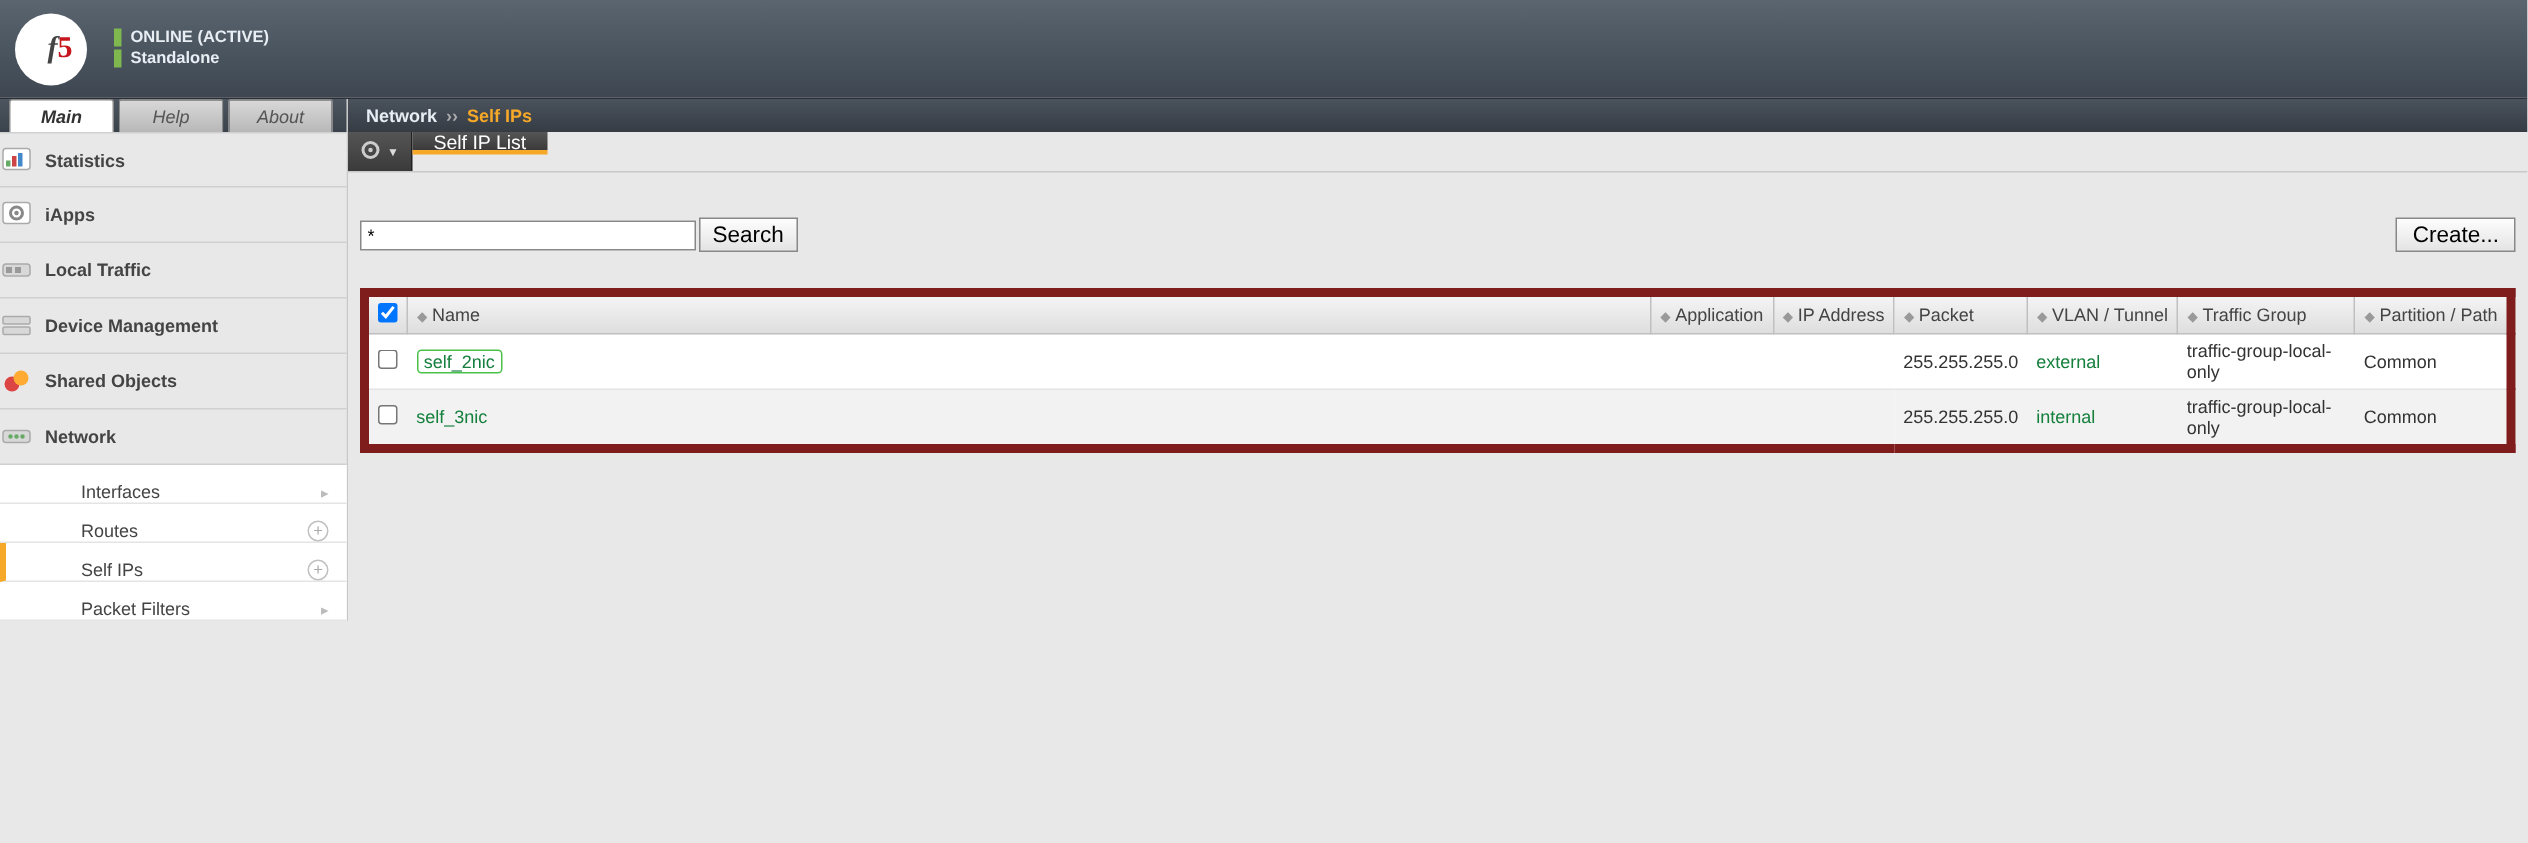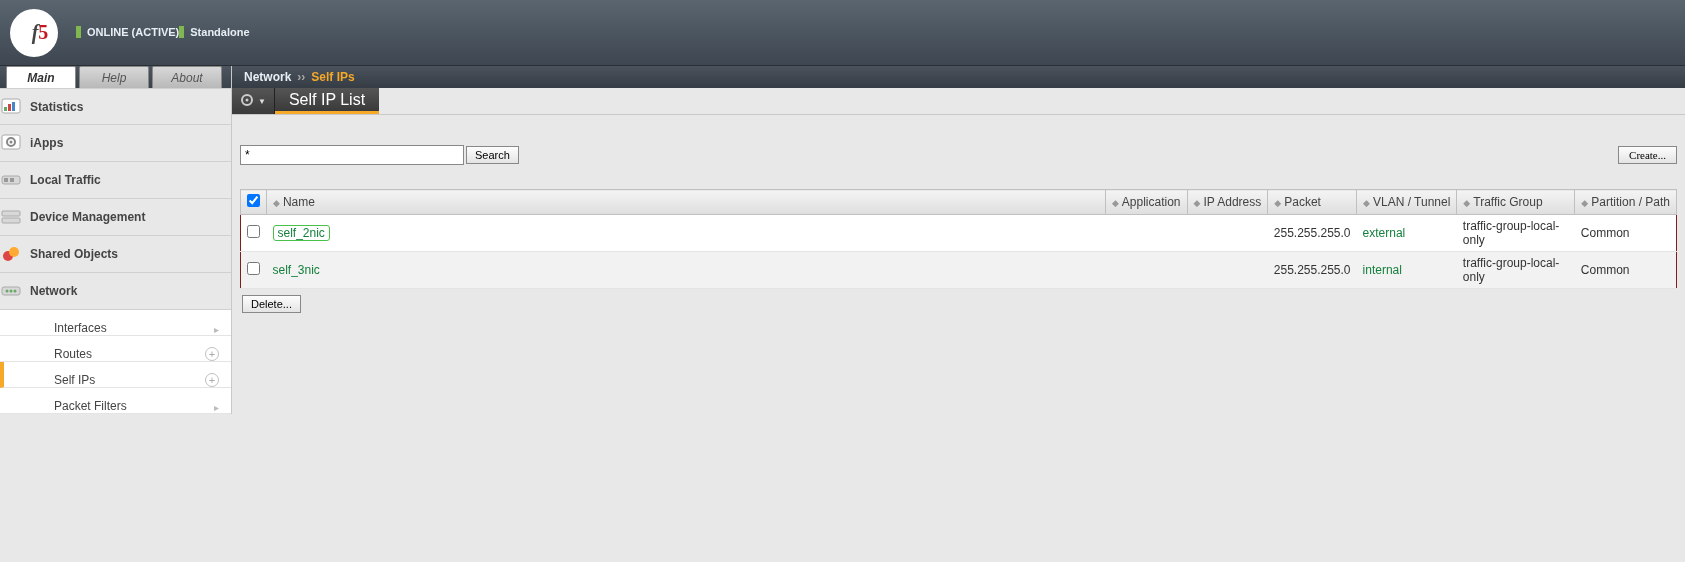--- a/index.html
+++ b/index.html
@@ -4,21 +4,21 @@
 <style>
 * { margin: 0; padding: 0; box-sizing: border-box; }
 body { font-family: Arial, sans-serif; font-size: 12px; background: #e8e8e8; color: #333; }
 
 
 .header { background: linear-gradient(to bottom, #5a6570, #3d4651); height: 66px; display: flex; align-items: center; padding-left: 10px; border-bottom: 1px solid #2a2f35; }
 .logo { width: 48px; height: 48px; background: #fff; border-radius: 50%; display: flex; align-items: center; justify-content: center; margin-right: 18px; }
 .logo-text { font-family: Georgia, serif; font-weight: bold; font-size: 20px; margin-left: 12px; }
 .logo-f { color: #444; font-style: italic; }
 .logo-5 { color: #c4161c; }
-.status-block { display: flex; flex-direction: row; justify-content: flex-end; }
+.status-block { display: flex; flex-direction: column; justify-content: flex-end; }
 .status-line { display: flex; align-items: center; color: #e8eef3; font-weight: bold; font-size: 11px; margin-bottom: 2px; }
 .status-bar { width: 5px; height: 12px; background: #7fb84e; margin-right: 6px; }
 .layout { display: flex; }
 .left-col { width: 232px; background: #e8e8e8; border-right: 1px solid #c8c8c8; }
 .tabs-container { background: linear-gradient(to bottom, #4d5660, #3a424b); padding: 0; }
 .tabs { display: flex; padding-left: 6px; padding-top: 0; font-style: italic; }
 .tab { width: 70px; height: 22px; display: flex; align-items: center; justify-content: center; font-size: 12px; color: #555; background: linear-gradient(to bottom, #d8d8d8, #b8b8b8); border: 1px solid #888; border-bottom: none; border-radius: 2px 2px 0 0; margin-right: 3px; cursor: pointer; }
 .tab.active { background: #fff; font-weight: bold; color: #333; }
 
 
@@ -33,31 +33,31 @@
 .sub-plus { width: 14px; height: 14px; border: 1px solid #c0c0c0; border-radius: 50%; display: flex; align-items: center; justify-content: center; color: #aaa; font-size: 11px; line-height: 1; }
 
 
 .main { flex: 1; background: #e8e8e8; }
 .breadcrumb { background: linear-gradient(to bottom, #4a525c, #353c44); height: 22px; display: flex; align-items: center; padding-left: 12px; color: #e8eef3; font-weight: bold; font-size: 12px; }
 .breadcrumb .sep { margin: 0 6px; color: #aaa; }
 .breadcrumb .current { color: #f6a828; }
 .subtabs { background: #e8e8e8; display: flex; border-bottom: 1px solid #c8c8c8; }
 .gear-tab { background: linear-gradient(to bottom, #555, #3a3a3a); color: #ddd; height: 26px; display: flex; align-items: center; padding: 0 8px; border-right: 1px solid #222; cursor: pointer; }
 .gear-tab .caret { margin-left: 4px; font-size: 8px; }
-.list-tab { background: linear-gradient(to bottom, #555, #3a3a3a); color: #fff; height: 26px; display: flex; align-items: center; padding: 3px 14px; border-bottom: 3px solid #f6a828; font-size: 16px; box-sizing: border-box; }
+.list-tab { background: linear-gradient(to bottom, #555, #3a3a3a); color: #fff; height: 15px; display: flex; align-items: center; padding: 3px 14px; border-bottom: 3px solid #f6a828; font-size: 13px; box-sizing: border-box; }
 
 .content { padding: 30px 8px 8px 8px; }
 .toolbar { display: flex; align-items: center; justify-content: space-between; margin-bottom: 4px; }
 .search-group { display: flex; align-items: center; }
 .search-input { width: 224px; height: 20px; border: 1px solid #888; padding: 0 4px; font-size: 12px; }
-.btn { background: linear-gradient(to bottom, #fdfdfd, #e4e4e4); border: 1px solid #888; padding: 2px 8px; font-size: 11px; cursor: pointer; margin-left: 2px; }
-.btn-create { padding: 2px 10px; font-family: Liberation Serif, serif; }
-
-
-table { width: 100%; border-collapse: collapse; background: #fff; border: 1px solid #7f1d1d; margin-top: 24px; }
+.btn { background: linear-gradient(to bottom, #fdfdfd, #e4e4e4); border: 1px solid #888; padding: 2px 8px; font-size: 15px; cursor: pointer; margin-left: 2px; }
+.btn-create { padding: 2px 10px; }
+
+
+table { width: 100%; border-collapse: collapse; background: #fff; border: 6px solid #7f1d1d; margin-top: 24px; }
 th { background: linear-gradient(to bottom, #f4f4f4, #dedede); border: 1px solid #c0c0c0; text-align: left; padding: 4px 6px; font-weight: normal; color: #444; font-size: 12px; white-space: nowrap; }
 th .sort { color: #999; margin-right: 3px; font-size: 9px; }
 td { border-bottom: 1px solid #e4e4e4; padding: 4px 6px; font-size: 12px; }
 tr.alt td { background: #f2f2f2; }
 .link { color: #15803d; cursor: pointer; }
 .hl { border: 1px solid #4ac24a; border-radius: 3px; padding: 0 4px; display: inline-block; }
 .chk-col { width: 26px; text-align: center; }
 input[type=checkbox] { cursor: pointer; }
 
 .delete-row { margin-top: 6px; }
@@ -230,18 +230,15 @@
             <td></td>
             <td></td>
             <td>255.255.255.0</td>
             <td><span class="link">internal</span></td>
             <td>traffic-group-local-only</td>
             <td>Common</td>
           </tr>
         </tbody>
       </table>
 
-      <div class="delete-row">
-        <button class="btn">Delete...</button>
-      </div>
     </div>
   </div>
 </div>
 
 </body></html>

